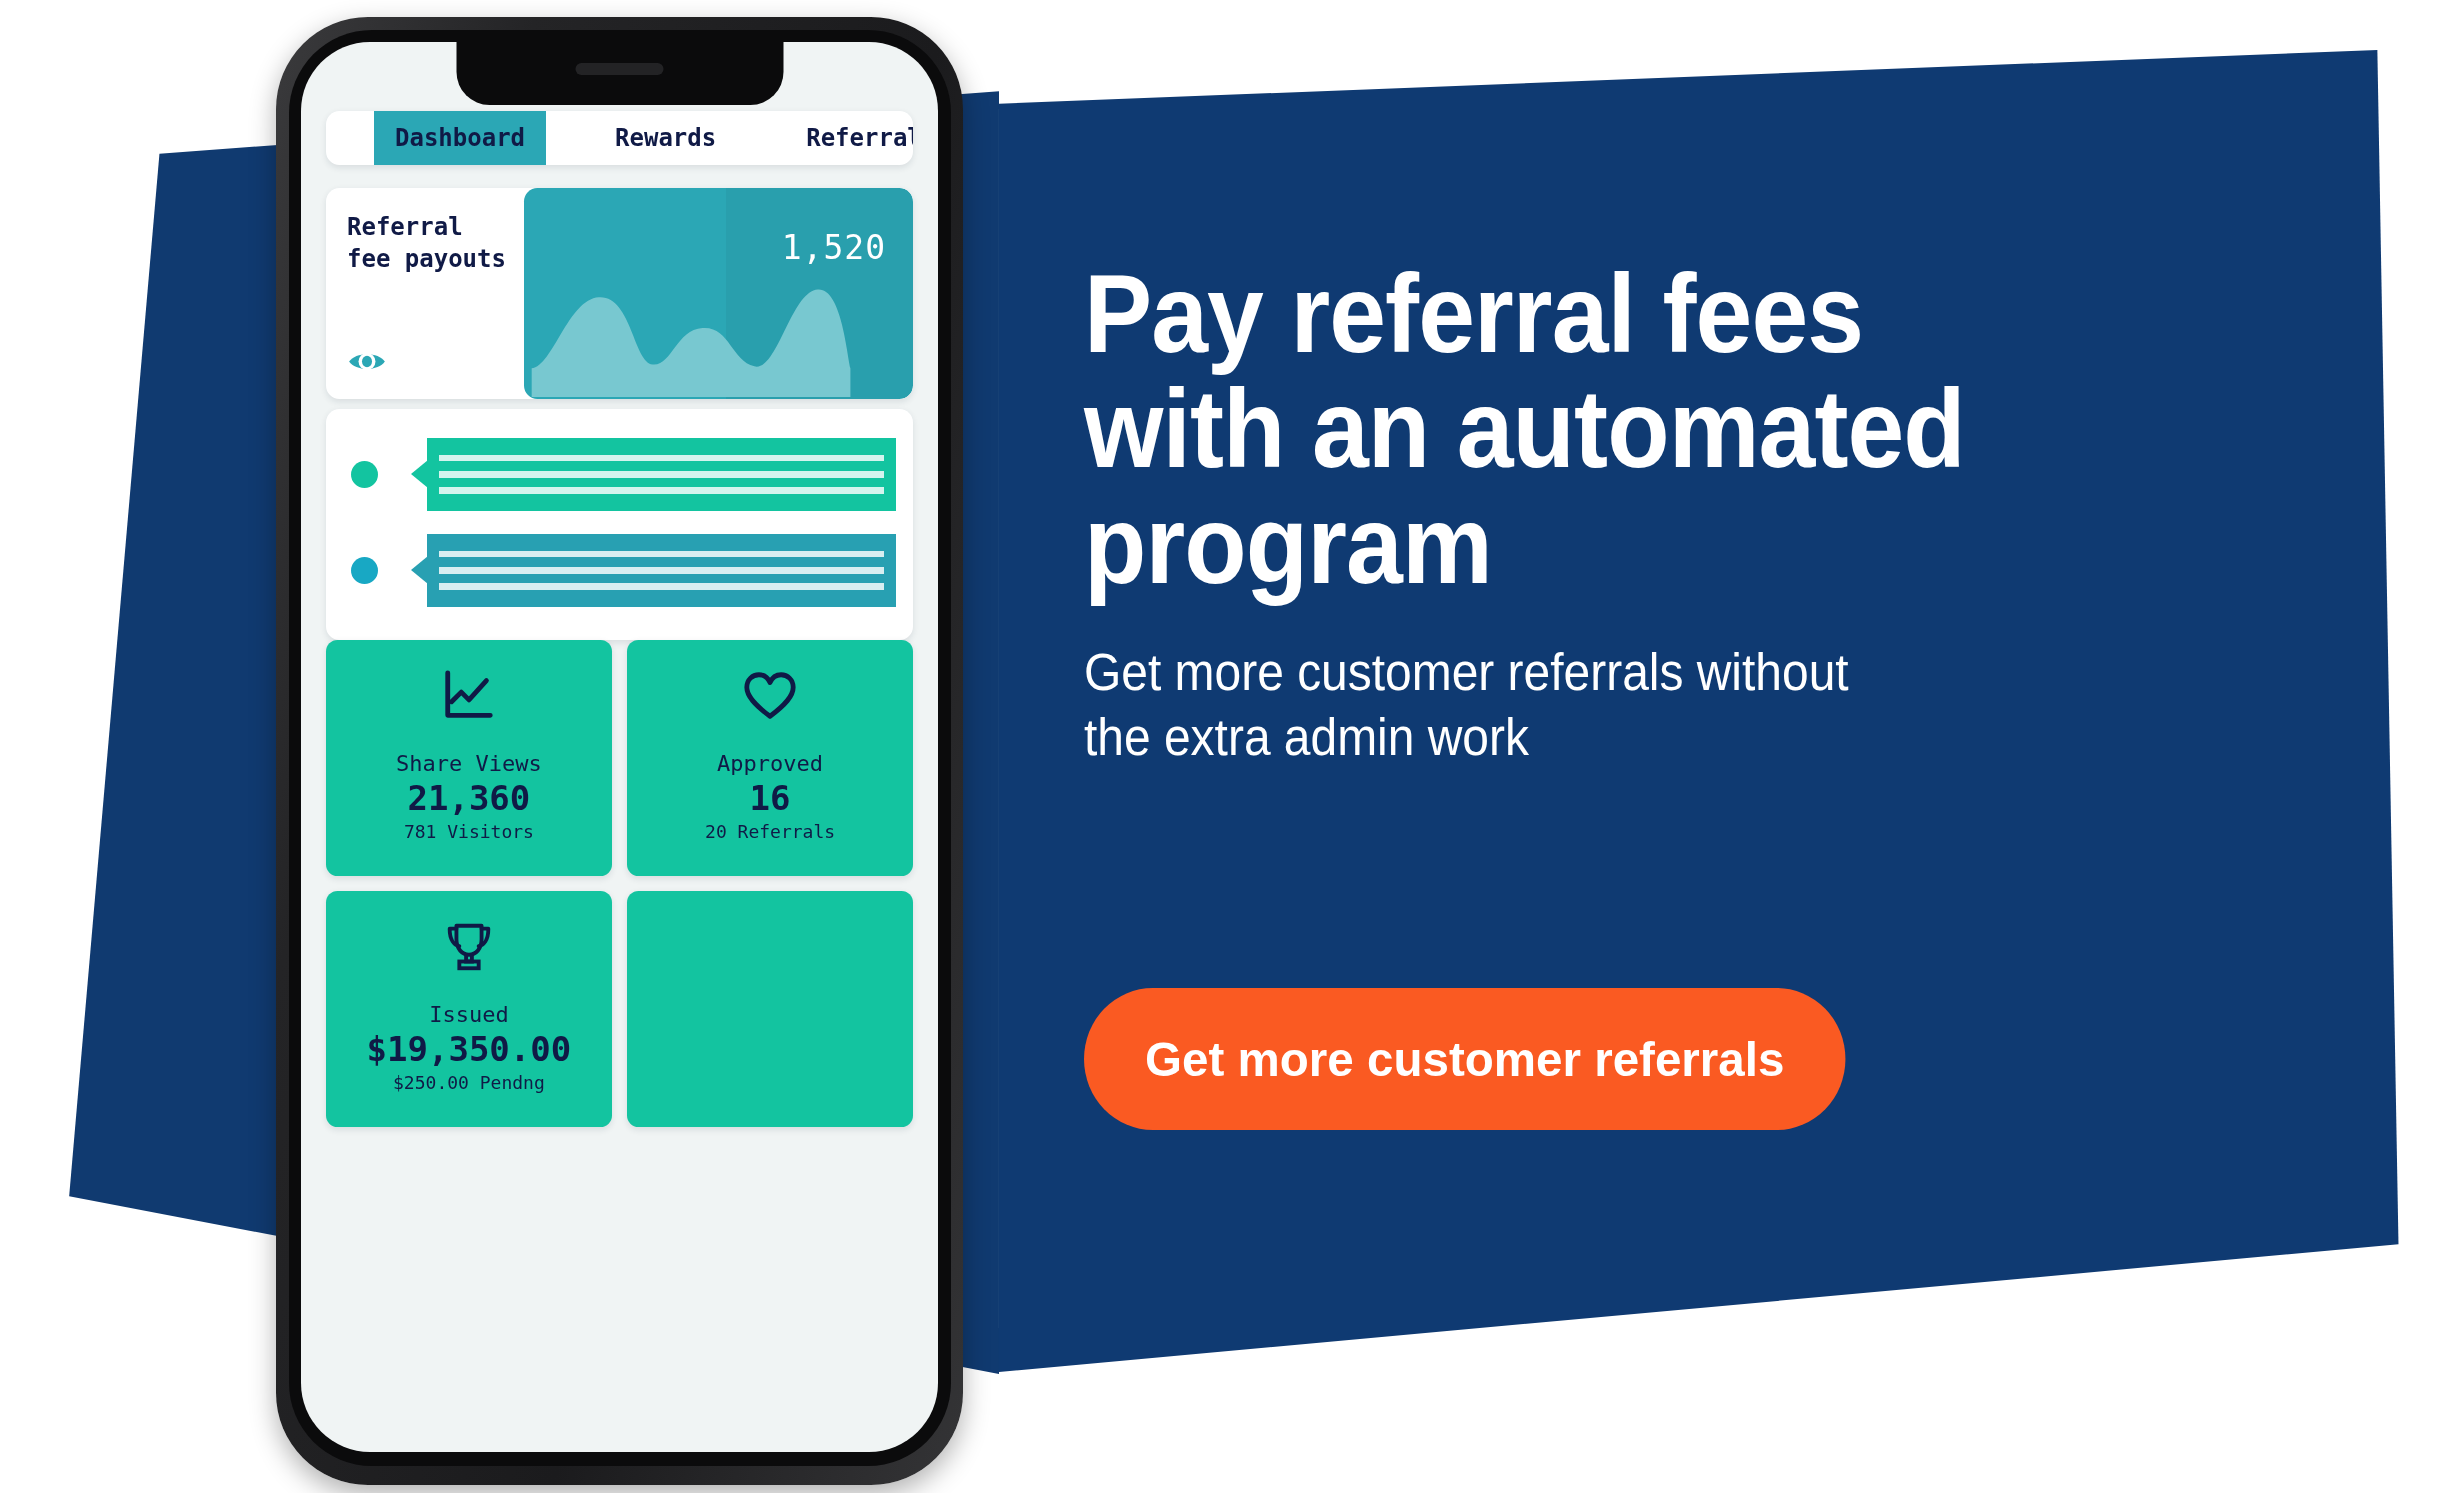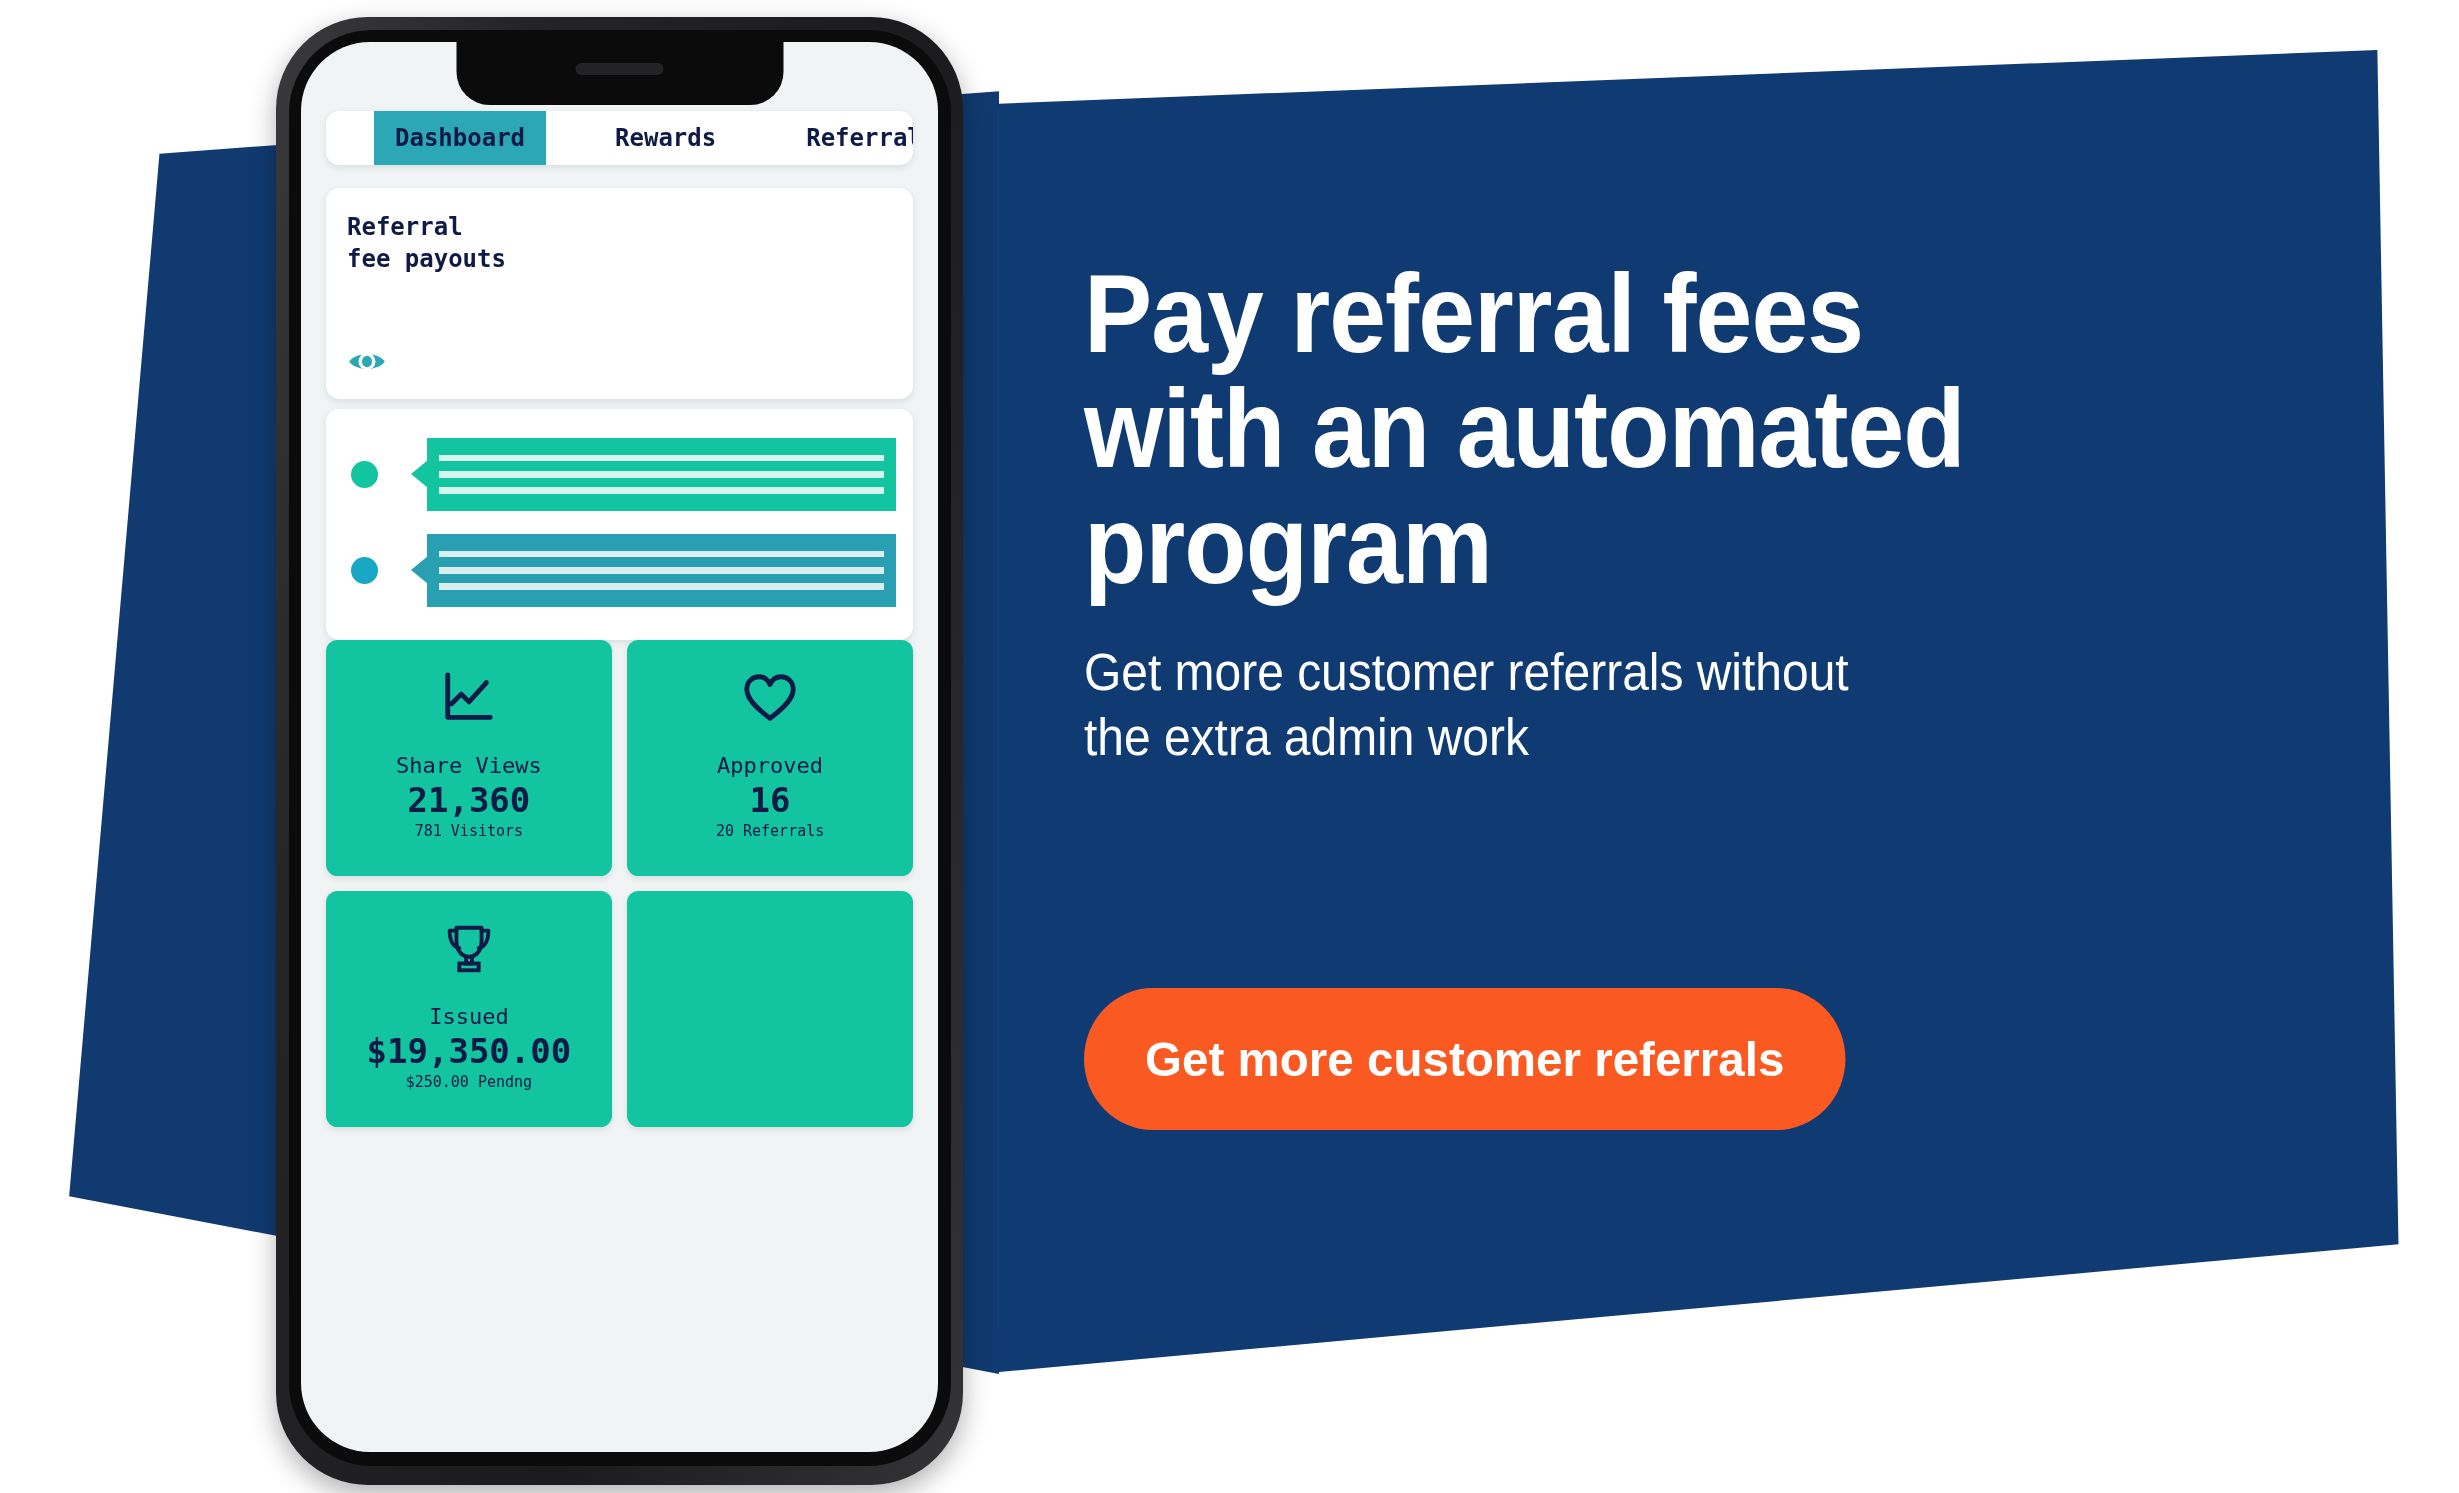--- a/index.html
+++ b/index.html
@@ -329,21 +329,21 @@
     font-family: "DejaVu Sans Mono", monospace;
     font-weight: 700;
     font-size: 34px;
     color: #101A46;
     line-height: 1.25;
     letter-spacing: 0px;
   }
   .tile-sub {
     font-family: "DejaVu Sans Mono", monospace;
     font-weight: 400;
-    font-size: 15px;
+    font-size: 18px;
     color: #101A46;
     line-height: 1.3;
   }
   .tile.empty { justify-content: center; }
 </style>
 </head>
 <body>
 
 <div class="canvas">
 
@@ -380,20 +380,34 @@
         </div>
 
         <div class="panel hero">
           <div class="hero-left">
             <div class="hero-title">Referral
 fee payouts</div>
             <svg class="eye-icon" viewBox="0 0 44 28">
               <path d="M2 14 C9 3, 35 3, 42 14 C35 25, 9 25, 2 14 Z" fill="#2BA7B5"></path>
               <ellipse cx="22" cy="14" rx="9.5" ry="9.5" fill="#FFFFFF"></ellipse>
               <ellipse cx="22" cy="14" rx="5.6" ry="6.4" fill="#2BA7B5"></ellipse>
+            </svg>
+          </div>
+          <div class="hero-right">
+            <div class="hero-value">1,520</div>
+            <svg class="spark" viewBox="0 0 400 150" preserveAspectRatio="none">
+              <path d="M8,148
+                       L8,118
+                       C 30,116 46,46 78,44
+                       C 112,42 114,112 134,114
+                       C 154,116 158,78 186,76
+                       C 214,74 216,110 240,116
+                       C 264,122 278,38 306,36
+                       C 330,34 336,100 340,118
+                       L340,148 Z" fill="#7FCBD3" opacity="0.92"></path>
             </svg>
           </div>
         </div>
 
         <div class="panel rows">
 
           <div class="row">
             <span class="dot" style="background:#13C4A0"></span>
             <div class="bubble-wrap">
               <span class="bubble-tail" style="color:#13C4A0"></span>

